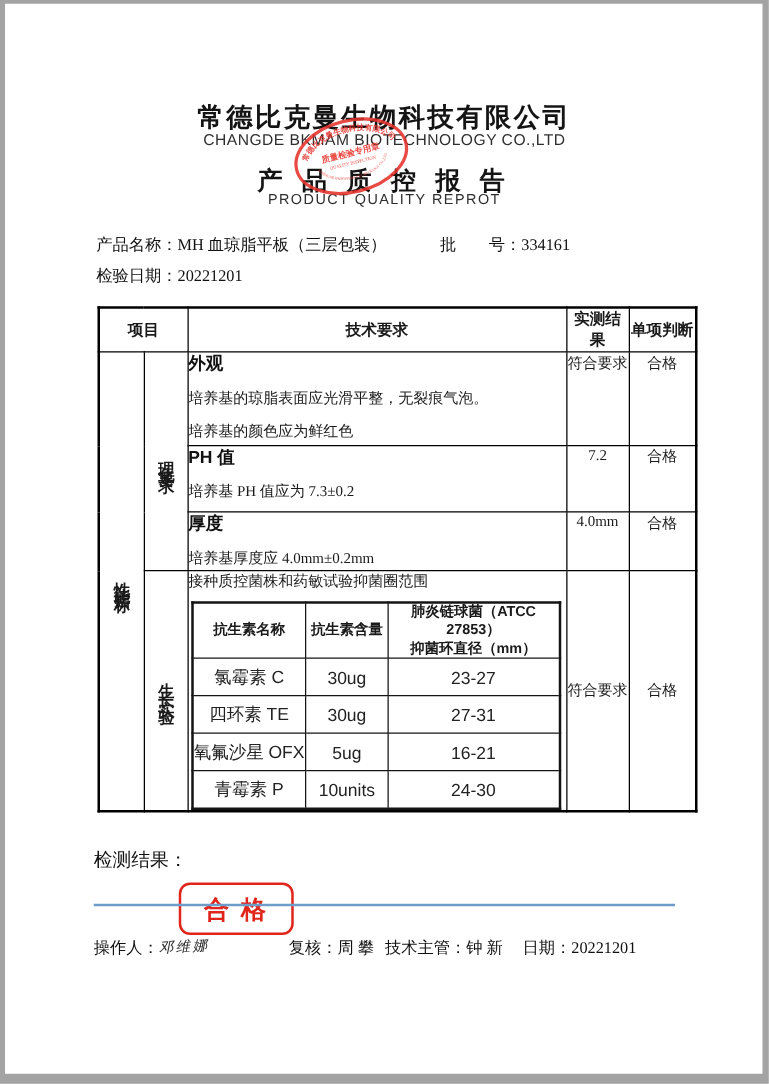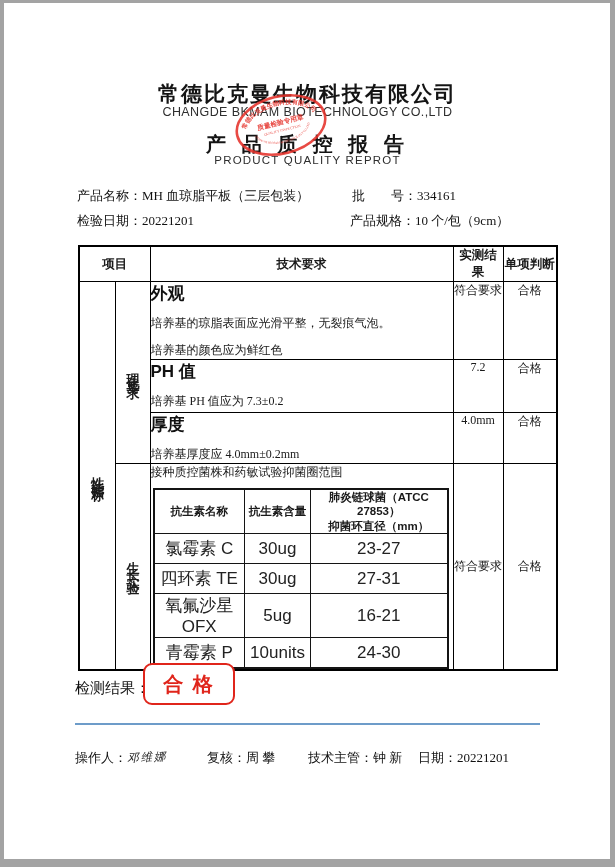--- a/index.html
+++ b/index.html
@@ -25,36 +25,36 @@
 
   
   .qc-table { position:absolute; left:78px; top:245px; width:478px; border-collapse:collapse; table-layout:fixed; border:2px solid #000; }
   .qc-table th, .qc-table td { border:1px solid #000; padding:0; }
   .qc-table th { height:33px; font-family:"Liberation Sans","DejaVu Sans",sans-serif; font-size:12.5px; font-weight:bold; text-align:center; vertical-align:middle; }
   .r1 { height:75px; } .r2 { height:53px; } .r3 { height:47px; } .r4 { height:190px; }
   .cell-group { text-align:center; vertical-align:middle; font-family:"Liberation Sans","DejaVu Sans",sans-serif; font-weight:bold; }
   .v { writing-mode:vertical-rl; text-orientation:upright; display:inline-block; font-size:13px; letter-spacing:4px; }
   .v-wide { letter-spacing:7px; }
   .cell-req { vertical-align:top; padding:7px 8px 4px 8px; }
-  .req-title { font-family:"Liberation Sans","DejaVu Sans",sans-serif; font-weight:bold; font-size:17px; color:#111; }
+  .req-title { font-family:"Liberation Sans","DejaVu Sans",sans-serif; font-weight:bold; font-size:14px; color:#111; }
   .req-line { margin-top:10px; font-size:12px; }
   .cell-res-top { vertical-align:top; text-align:center; padding-top:9px; font-size:12px; }
   .cell-res-mid { vertical-align:middle; text-align:center; font-size:12px; }
   .cell-growth { vertical-align:top; padding:5px 4px 0 6px; }
   .growth-intro { font-size:12px; }
 
   
   .ab-table { border-collapse:collapse; table-layout:fixed; width:294px; margin:7px 0 0 2px; border:2px solid #141414;
               font-family:"Liberation Sans","DejaVu Sans",sans-serif; text-align:center; }
   .ab-table th { border:1px solid #141414; height:34px; font-size:11.5px; font-weight:bold; line-height:1.25; vertical-align:middle; }
-  .ab-table td { border:1px solid #141414; height:29px; font-size:17px; vertical-align:middle; color:#222; }
+  .ab-table td { border:1px solid #141414; height:29px; font-size:14px; vertical-align:middle; color:#222; }
 
   
   .concl-label { left:75px; top:679px; font-size:15px; color:#111; }
-  .result-box { position:absolute; left:143px; top:663px; width:88px; height:38px; border:2.5px solid #e0251b; border-radius:9px;
+  .result-box { position:absolute; left:143px; top:706px; width:88px; height:38px; border:2.5px solid #e0251b; border-radius:9px;
                 display:flex; align-items:center; justify-content:center; background:#fff; }
   .result-text { color:#e0251b; font-weight:bold; font-size:20px; letter-spacing:2px;
                  font-family:"Liberation Sans","DejaVu Sans",sans-serif; }
 
   .divider { position:absolute; left:75px; top:723px; width:465px; height:2px; background:#6d9cc9; }
 
   
   .sig { top:749px; font-size:13px; color:#111; white-space:nowrap; }
   .sig-name-hand { display:inline-block; font-style:italic; font-size:11.5px; letter-spacing:2px; color:#2a2a2a; transform:rotate(-3deg) translateY(-1px); }
 </style>
@@ -86,23 +86,20 @@
   </svg>
 
   <div class="abs info" style="left:77px; top:187px;">
     <span>产品名称：</span><span>MH 血琼脂平板（三层包装）</span>
   </div>
   <div class="abs info" style="left:352px; top:187px;">
     <span>批　　号：</span><span>334161</span>
   </div>
   <div class="abs info" style="left:77px; top:212px;">
     <span>检验日期：</span><span>20221201</span>
-  </div>
-  <div class="abs info" style="left:350px; top:212px;">
-    <span>产品规格：</span><span>10 个/包（9cm）</span>
   </div>
 
   <table class="qc-table">
     <colgroup>
       <col style="width:36px">
         <col style="width:35px">
         <col style="width:303px">
         <col style="width:50px">
         <col style="width:54px">
     </colgroup>
@@ -197,21 +194,21 @@
   <div class="abs concl-label">检测结果：</div>
   <div class="result-box">
     <span class="result-text">合 格</span>
   </div>
 
   <div class="divider"></div>
 
   <div class="abs sig" style="left:75px;">
     <span>操作人：</span><span class="sig-name-hand">邓维娜</span>
   </div>
-  <div class="abs sig" style="left:207px;">
+  <div class="abs sig" style="left:231px;">
     <span>复核：</span><span>周 攀</span>
   </div>
   <div class="abs sig" style="left:308px;">
     <span>技术主管：</span><span>钟 新</span>
   </div>
   <div class="abs sig" style="left:418px;">
     <span>日期：</span><span>20221201</span>
   </div>
 </div>
 

